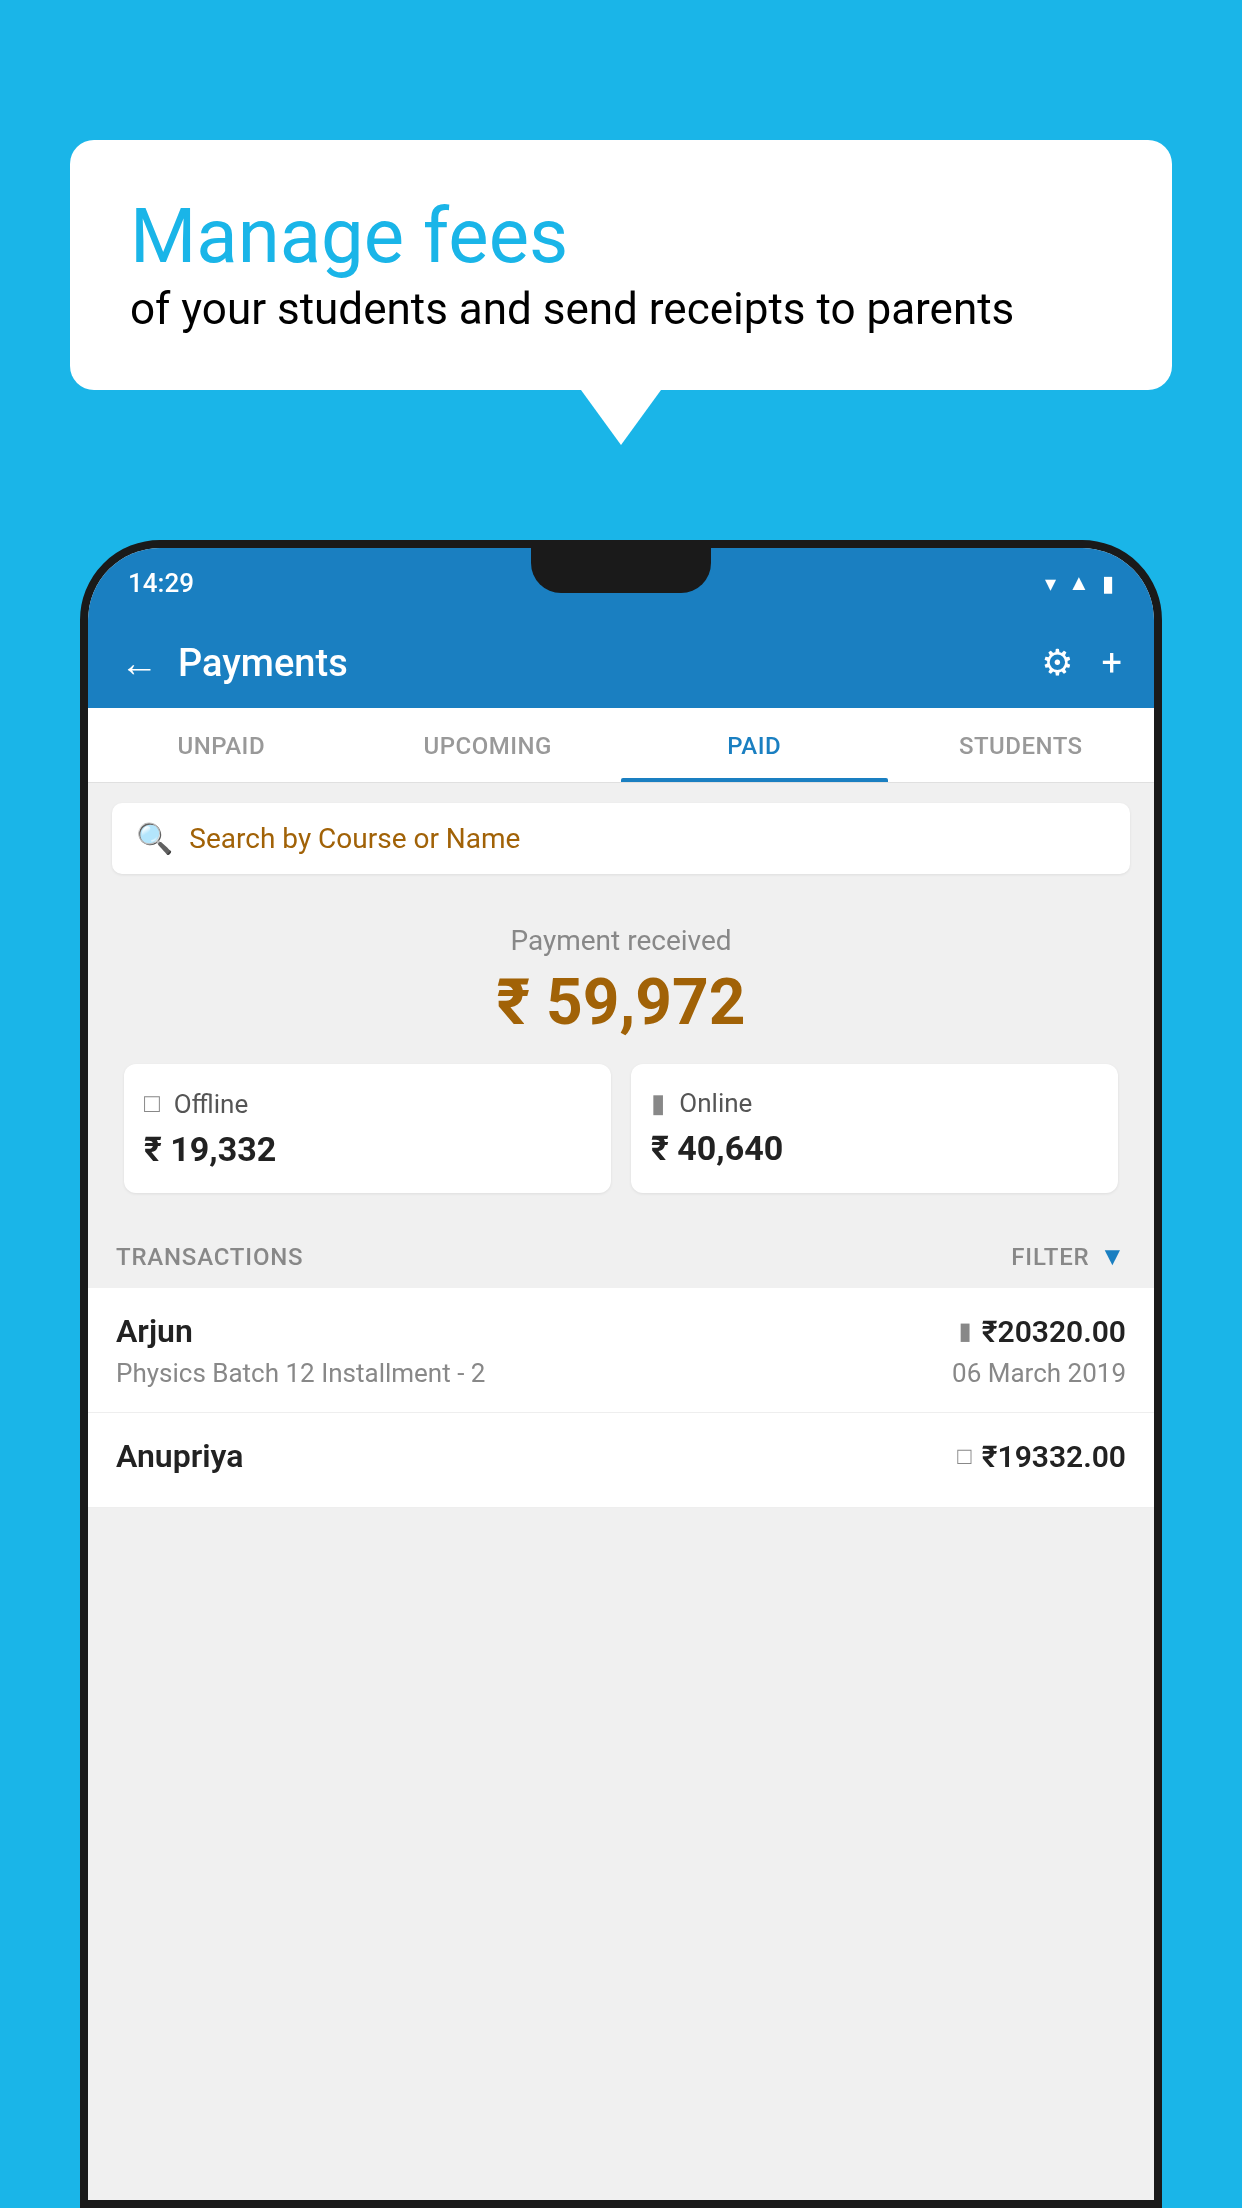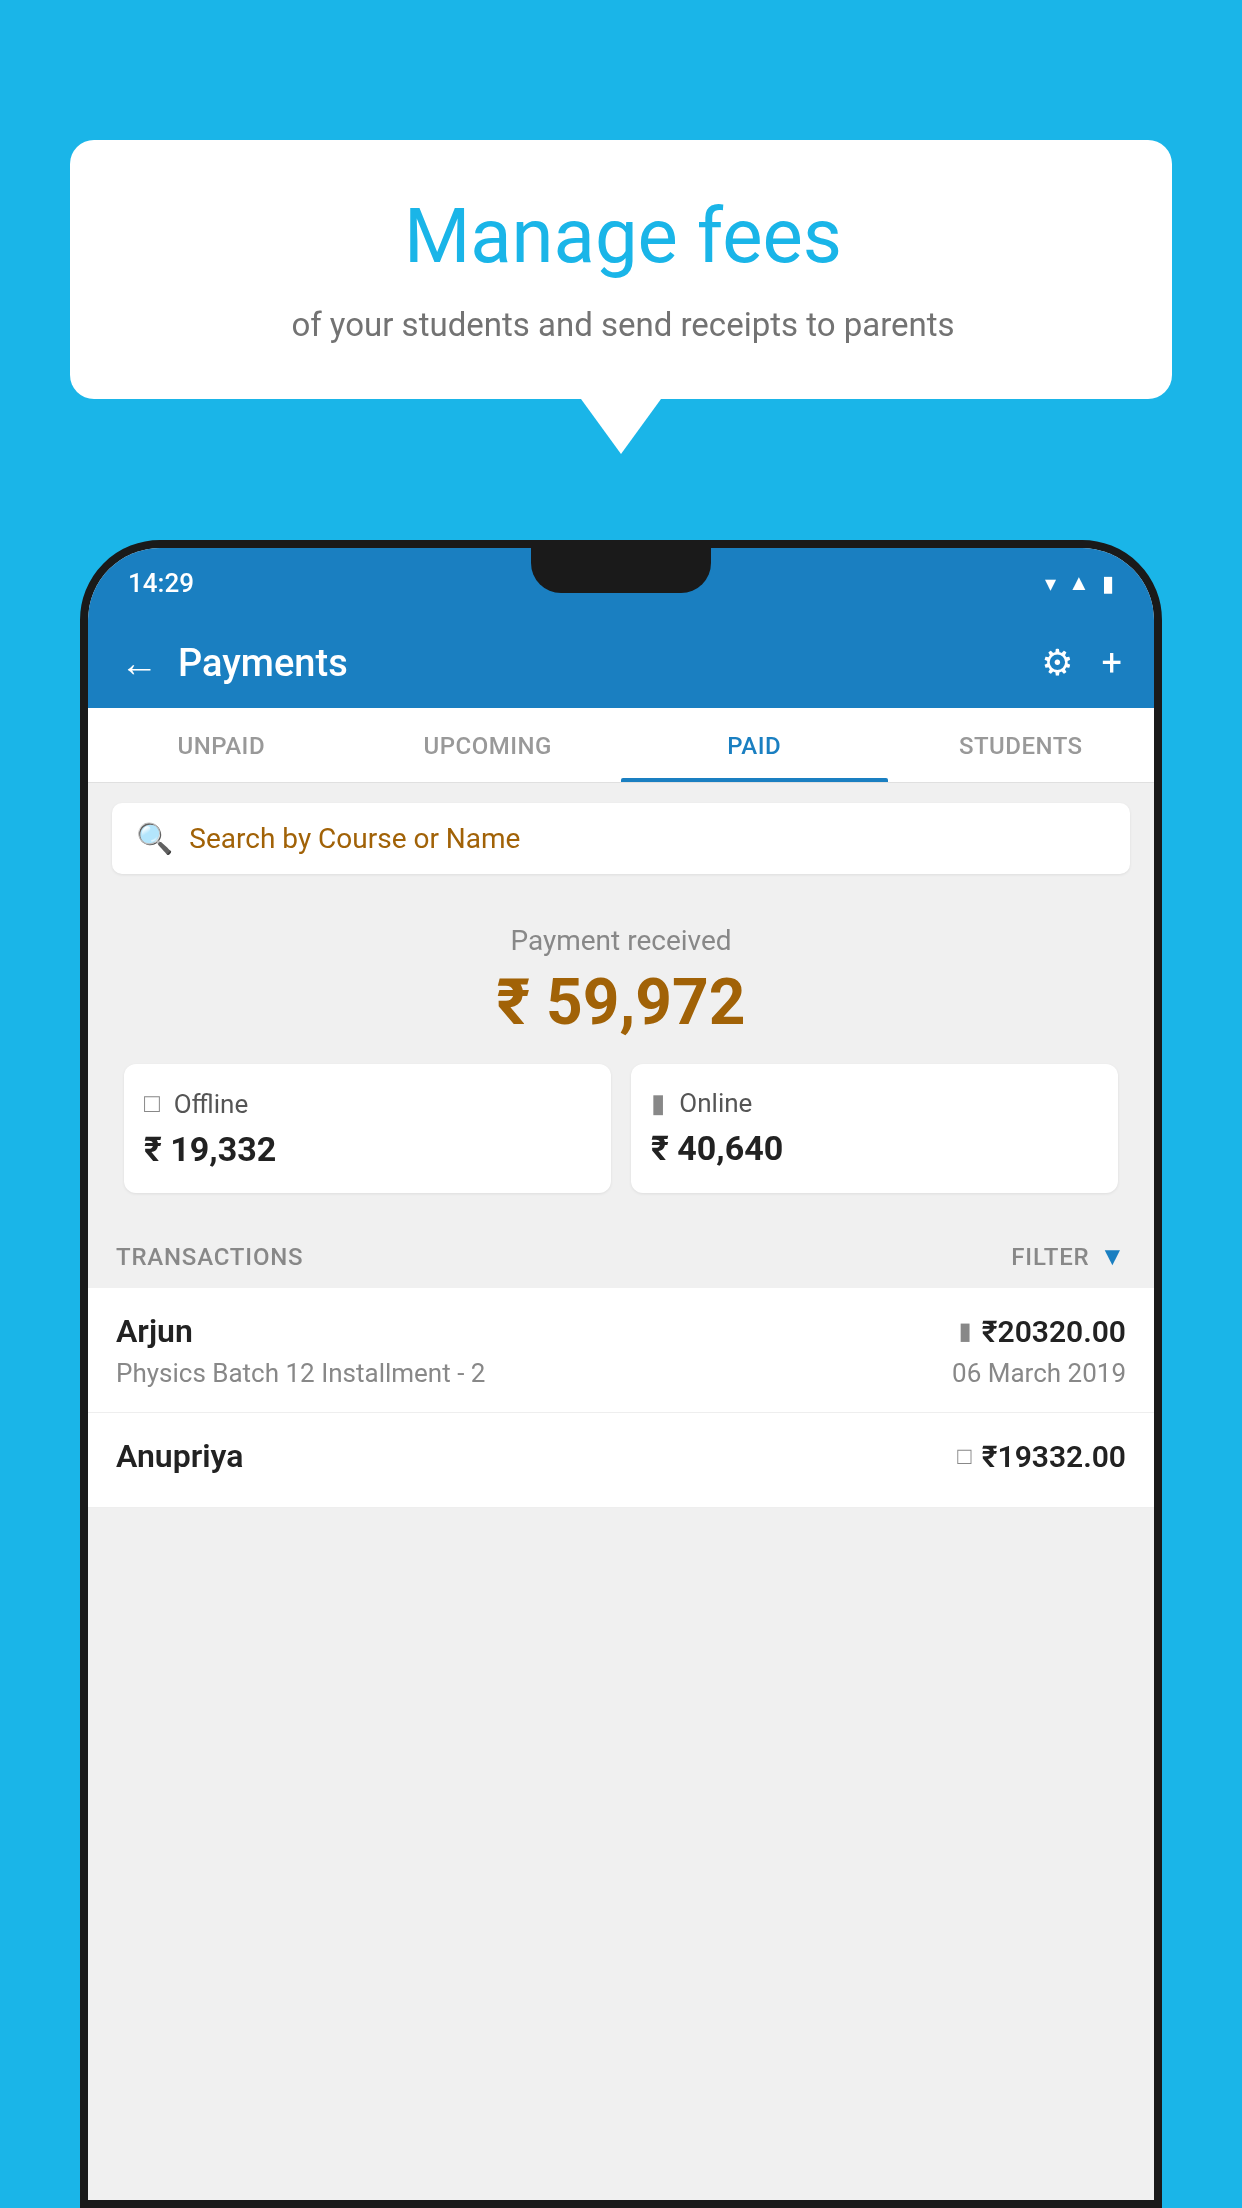--- a/index.html
+++ b/index.html
@@ -21,35 +21,35 @@
       right: 70px;
       display: flex;
       flex-direction: column;
       align-items: center;
     }
 
     .speech-bubble {
       background: white;
       border-radius: 24px;
       padding: 55px 56px 55px 60px;
-      text-align: center;
+      text-align: left;
       width: 100%;
     }
 
     .speech-bubble-title {
       font-size: 76px;
       font-weight: 400;
       color: #1ab5e8;
       line-height: 1.1;
     }
 
     .speech-bubble-subtitle {
-      font-size: 33px;
-      color: #737373;
-      margin-top: 26px;
+      font-size: 44px;
+      color: #000000;
+      margin-top: 4px;
       font-weight: 400;
     }
 
     .speech-bubble-arrow {
       width: 0;
       height: 0;
       border-left: 40px solid transparent;
       border-right: 40px solid transparent;
       border-top: 55px solid white;
       margin-top: 0;

